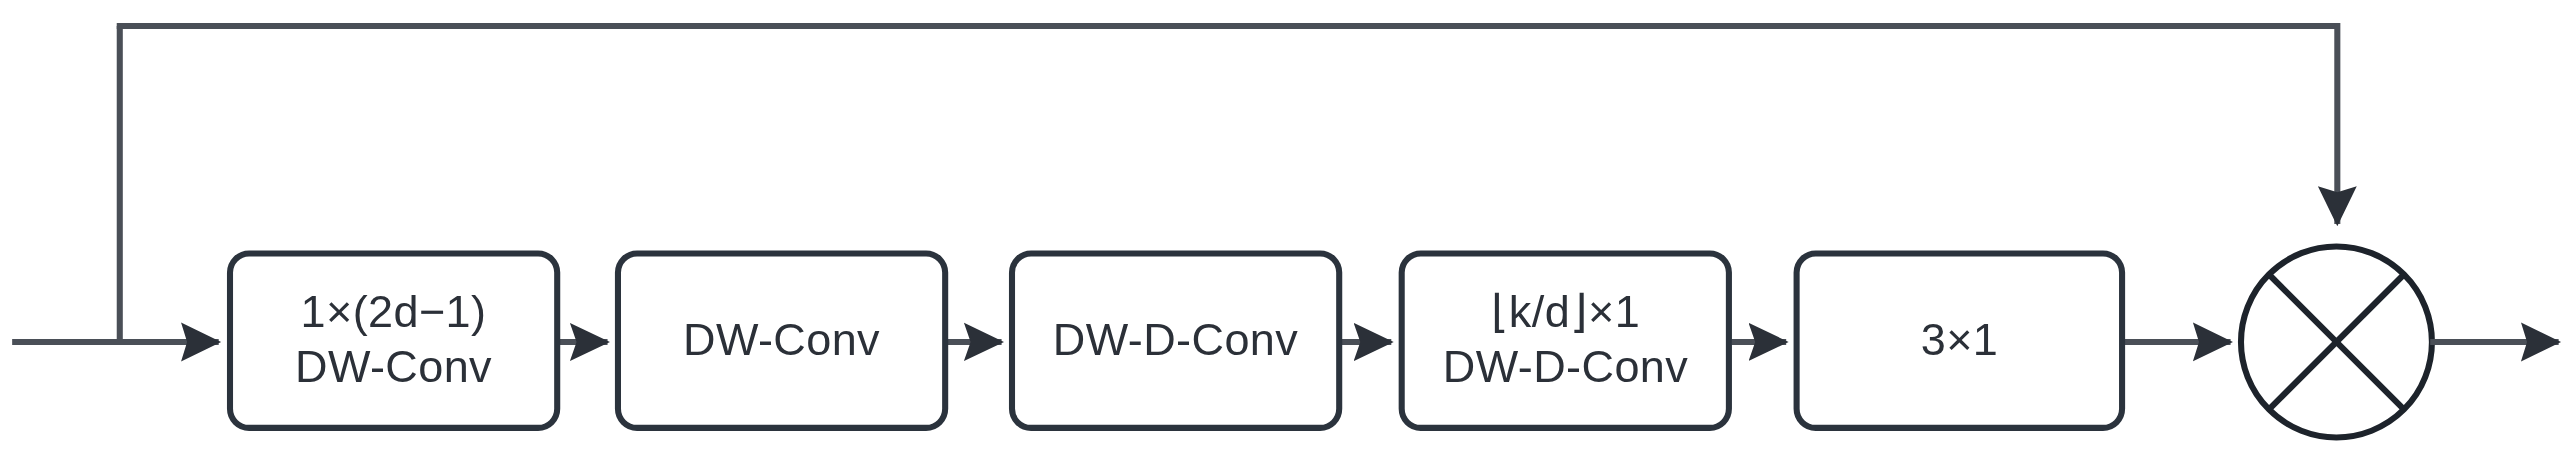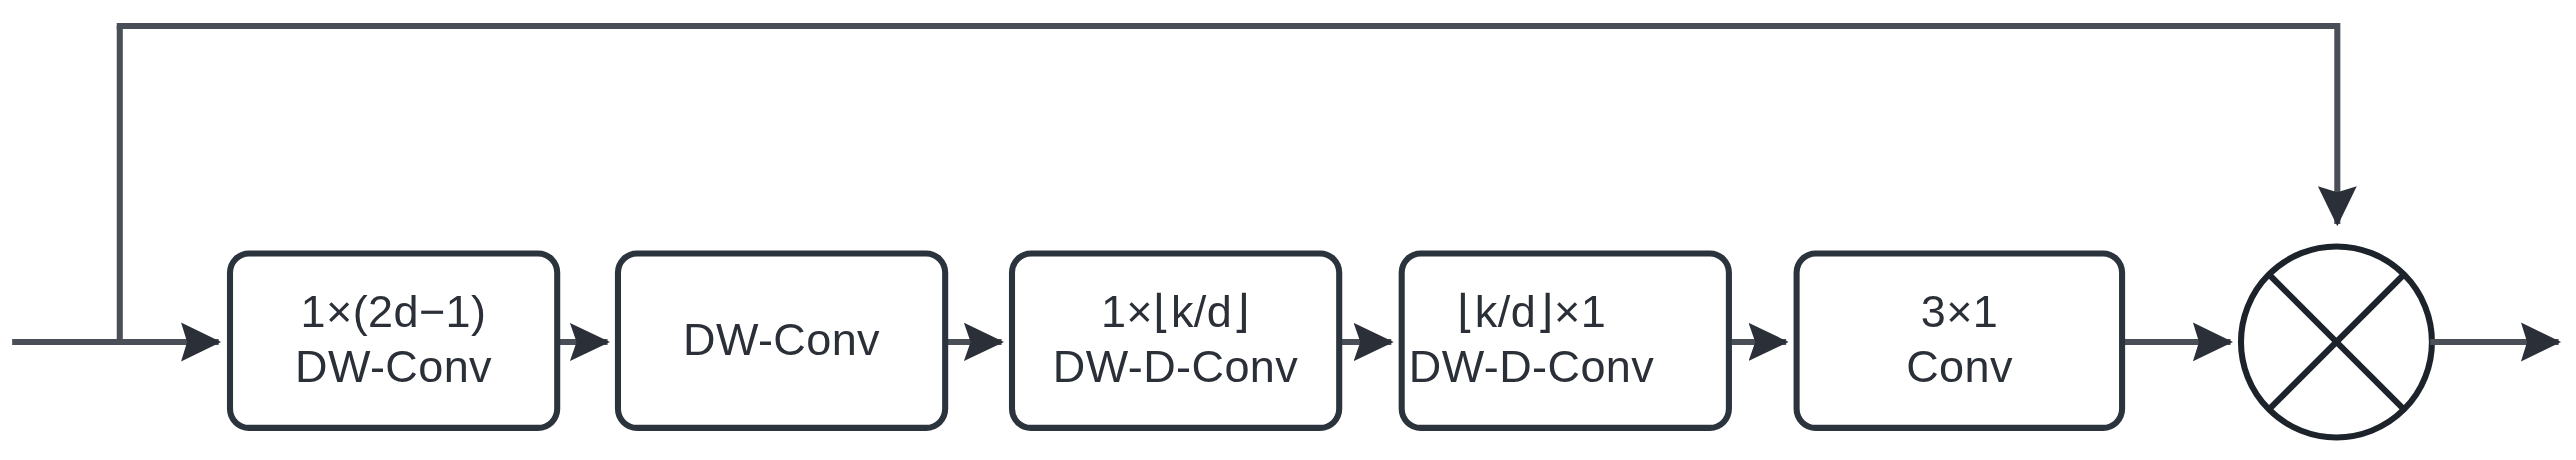--- a/index.html
+++ b/index.html
@@ -102,28 +102,26 @@
   <div class="box-label" style="left:230px; top:253px; width:327px; height:174px;">
     <span class="line1">1×(2d−1)</span>
     <span class="line2">DW-Conv</span>
   </div>
 
   <div class="box-label" style="left:618px; top:253px; width:327px; height:174px;">
     <span class="line2">DW-Conv</span>
   </div>
 
   <div class="box-label" style="left:1012px; top:253px; width:327px; height:174px;">
-    <span class="line1">1×⌊k/d⌋</span>
     <span class="line2">DW-D-Conv</span>
   </div>
 
-  <div class="box-label" style="left:1368px; top:253px; width:327px; height:174px;">
+  <div class="box-label" style="left:1402px; top:253px; width:327px; height:174px;">
     <span class="line1">⌊k/d⌋×1</span>
     <span class="line2">DW-D-Conv</span>
   </div>
 
   <div class="box-label" style="left:1797px; top:253px; width:325px; height:174px;">
     <span class="line1">3×1</span>
-    <span class="line2">Conv</span>
   </div>
 
 </div>
 
 
 </body></html>

